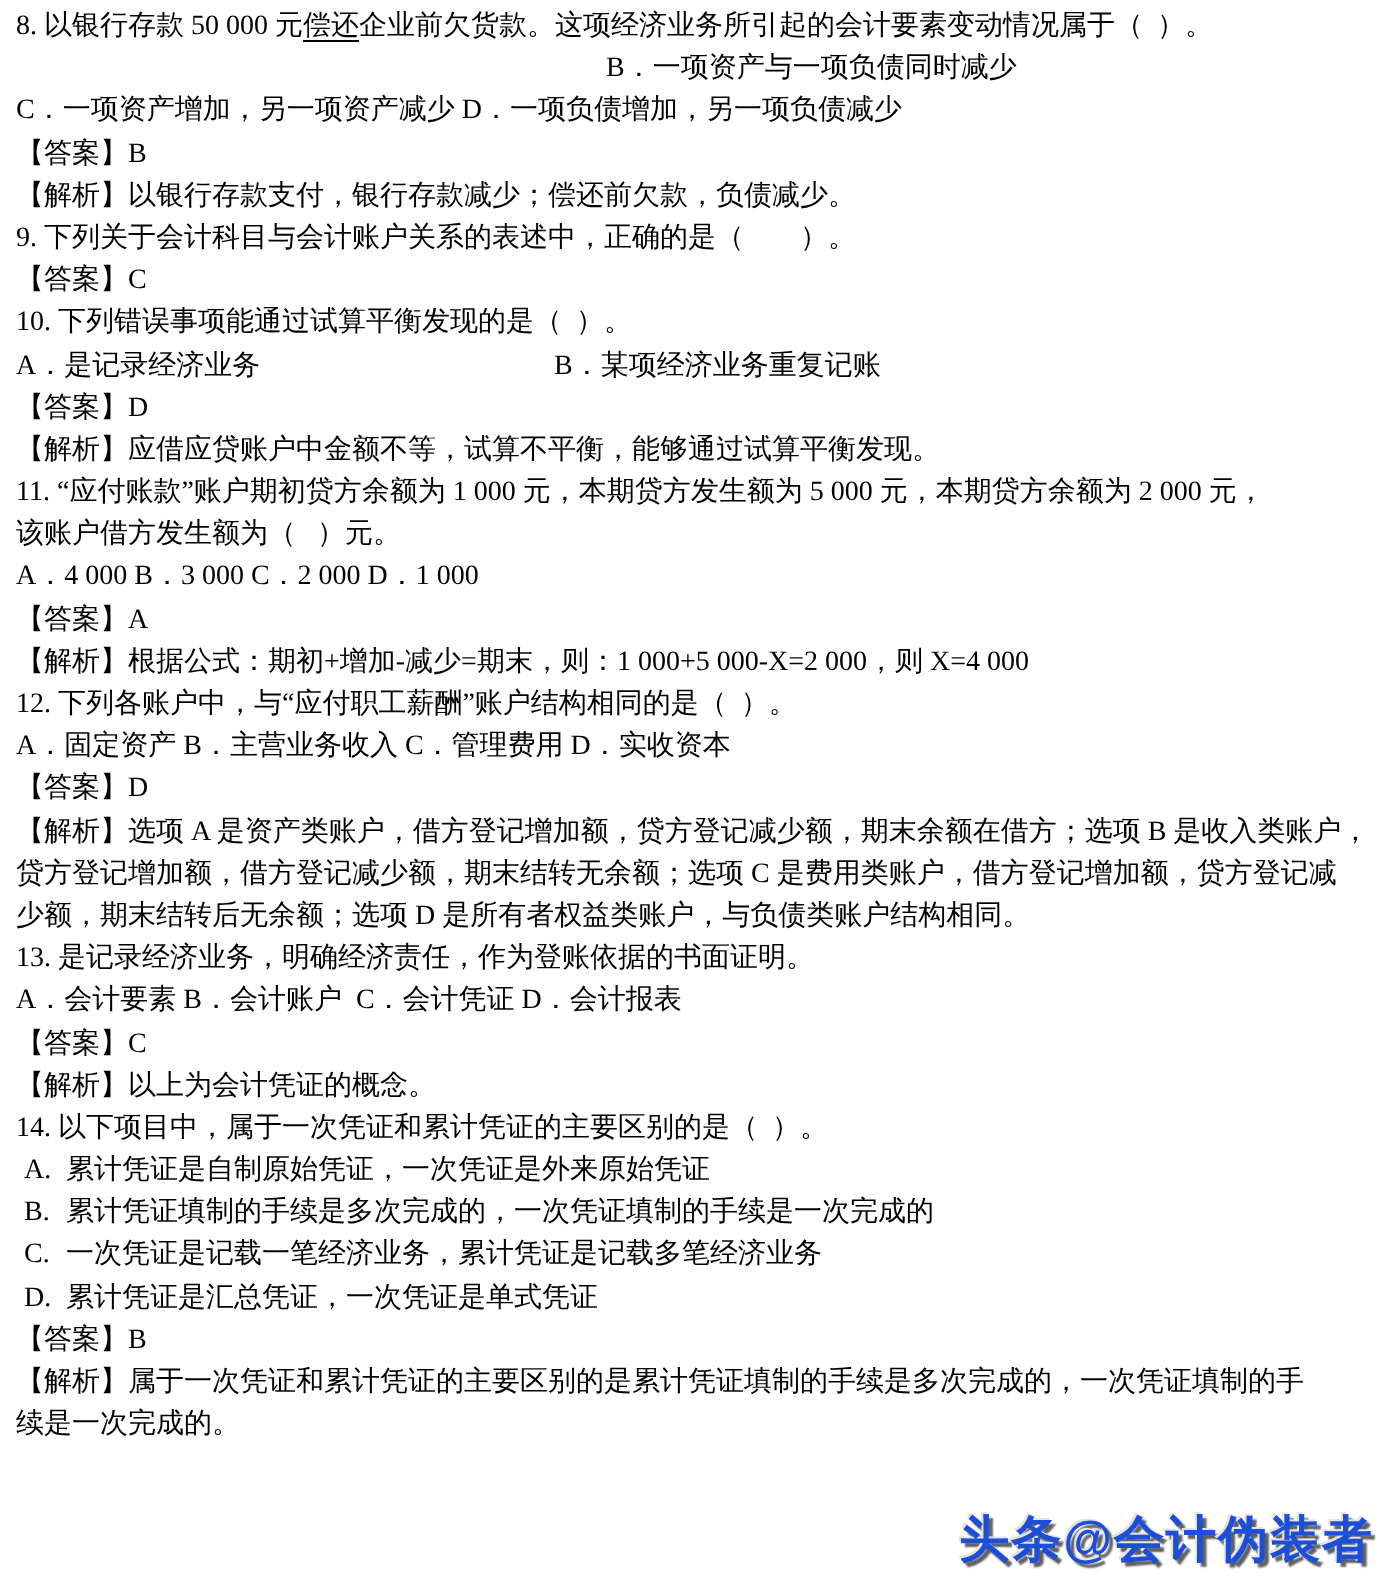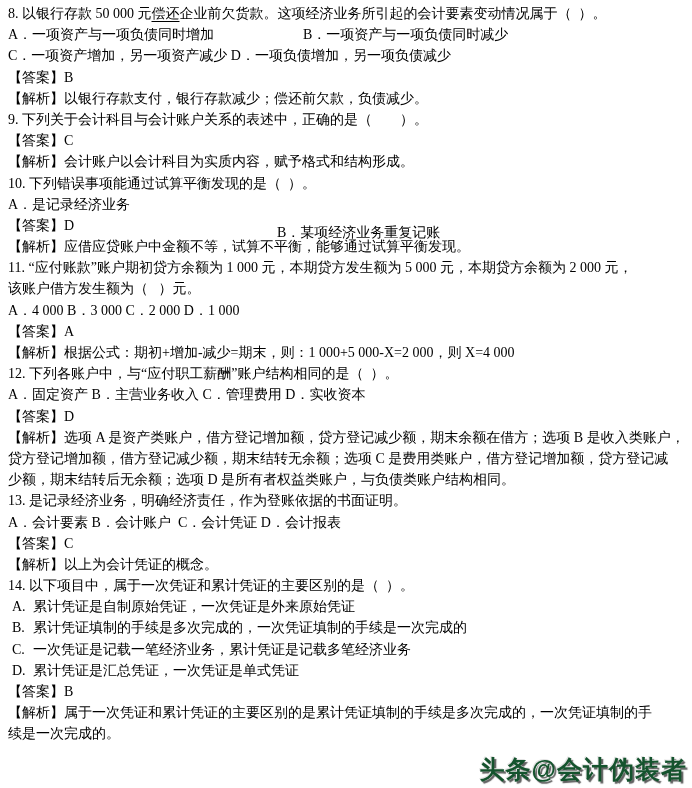--- a/index.html
+++ b/index.html
@@ -13,50 +13,49 @@
     overflow:hidden;
   }
   .inner { padding:3px 0 0 8px; }
   .line {
     position:relative;
     height:21.2px; line-height:21.2px;
     white-space:pre;
   }
   .abs-b { position:absolute; top:0; }
   .b-295 { left:295px; }
-  .b-269 { left:269px;margin-top:28px; }
+  .b-269 { left:269px; }
   .u { text-decoration:underline; text-underline-offset:3px; }
   .q14opt { padding-left:4px; }
   .q14letter { display:inline-block; width:21px; }
   .watermark {
     position:absolute;
     right:5px; bottom:2px;
     font-family:"Liberation Sans","DejaVu Sans",sans-serif;
     font-weight:bold;
     font-size:25px;
     letter-spacing:1px;
-    color:#14532d;
+    color:#1d4ed8;
     text-shadow:-1px -1px 0 #e3e3e3, 2px 2px 1px #5f5f5f;
   }
 </style>
 </head>
 <body>
 
 <div class="page">
   <div class="inner">
 
     <div class="line"><span>8. 以银行存款 50 000 元</span><span class="u">偿还</span><span>企业前欠货款。这项经济业务所引起的会计要素变动情况属于（  ）。</span></div>
-    <div class="line"><span>A．一项资产与一项负债同时增加</span><span class="abs-b b-295">B．一项资产与一项负债同时减少</span></div>
+    <div class="line"><span class="abs-b b-295">B．一项资产与一项负债同时减少</span></div>
     <div class="line">C．一项资产增加，另一项资产减少 D．一项负债增加，另一项负债减少</div>
     <div class="line">【答案】B</div>
     <div class="line">【解析】以银行存款支付，银行存款减少；偿还前欠款，负债减少。</div>
 
     <div class="line">9. 下列关于会计科目与会计账户关系的表述中，正确的是（        ）。</div>
     <div class="line">【答案】C</div>
-    <div class="line">【解析】会计账户以会计科目为实质内容，赋予格式和结构形成。</div>
 
     <div class="line">10. 下列错误事项能通过试算平衡发现的是（  ）。</div>
     <div class="line"><span>A．是记录经济业务</span><span class="abs-b b-269">B．某项经济业务重复记账</span></div>
     <div class="line">【答案】D</div>
     <div class="line">【解析】应借应贷账户中金额不等，试算不平衡，能够通过试算平衡发现。</div>
 
     <div class="line">11. “应付账款”账户期初贷方余额为 1 000 元，本期贷方发生额为 5 000 元，本期贷方余额为 2 000 元，</div>
     <div class="line">该账户借方发生额为（   ）元。</div>
     <div class="line">A．4 000 B．3 000 C．2 000 D．1 000</div>
     <div class="line">【答案】A</div>

